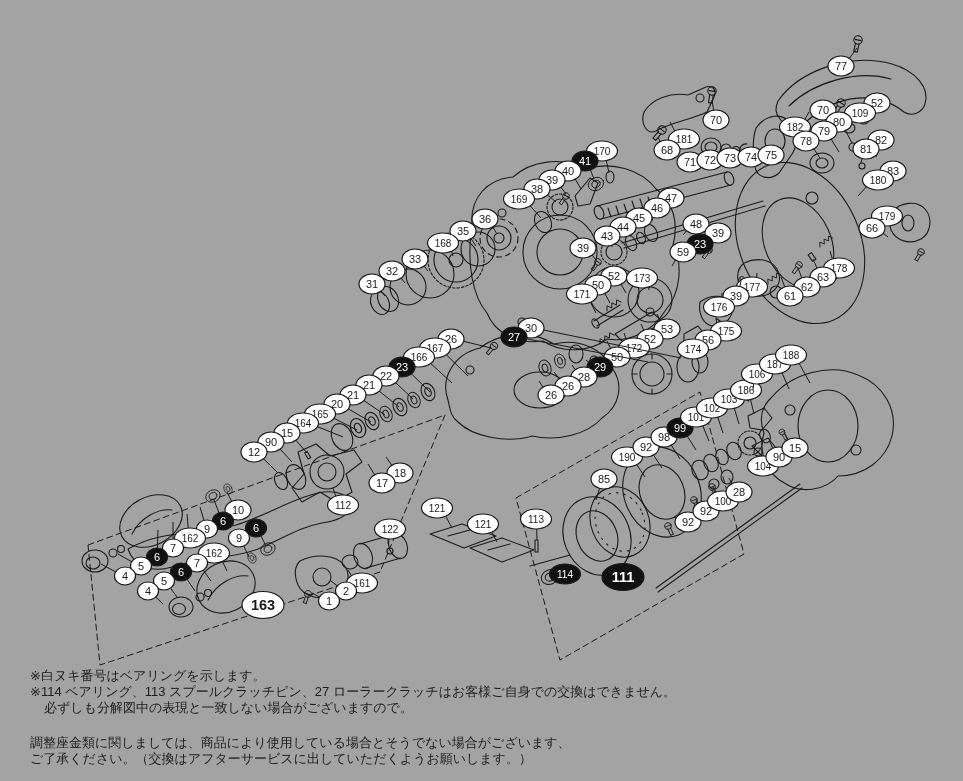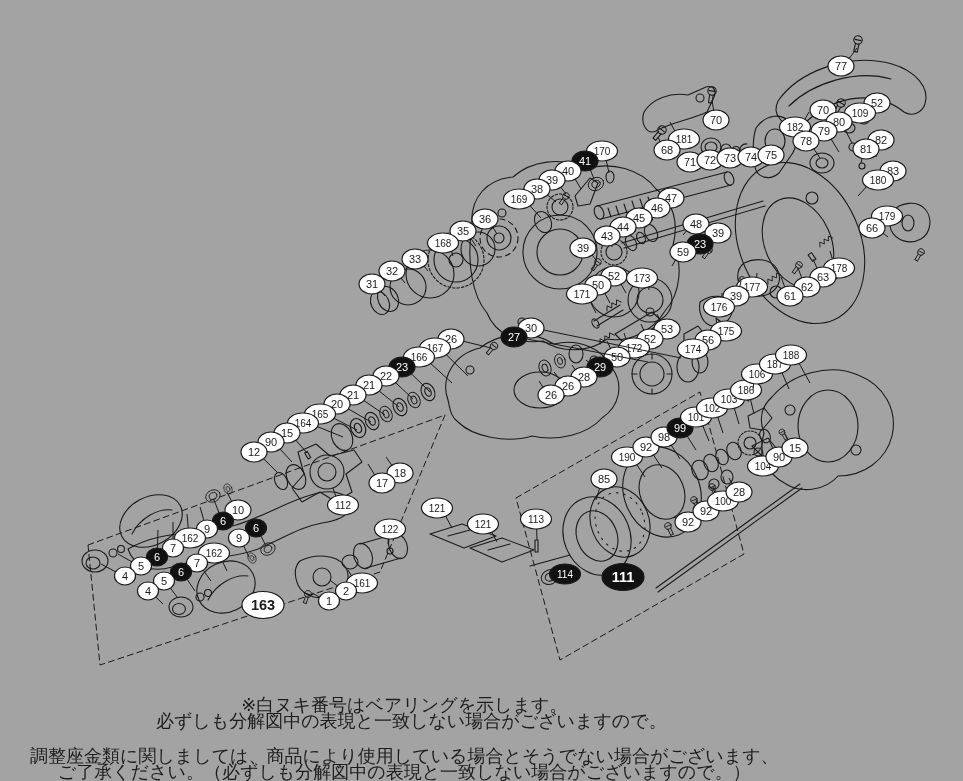--- a/index.html
+++ b/index.html
@@ -1,19 +1,19 @@
 <!DOCTYPE html>
 <html><head>
 <meta charset="utf-8">
 <style>
   html,body{margin:0;padding:0;background:#ffffff;}
   .canvas{position:relative;width:963px;height:781px;background:#a3a3a3;overflow:hidden;
           font-family:"Liberation Sans","DejaVu Sans",sans-serif;}
   .canvas > svg{position:absolute;top:0;left:0;display:block;}
-  .notes{position:absolute;left:30px;top:697px;color:#1c1c1c;font-size:18px;line-height:16px;text-align:center;}
+  .notes{position:absolute;left:30px;top:668px;color:#1c1c1c;font-size:13px;line-height:16px;}
   .notes p{margin:0;white-space:nowrap;}
   .notes .indent{padding-left:14px;}
   .notes .gap{margin-top:19px;}
 </style>
 </head>
 <body>
 
 <div class="canvas">
   <svg width="963" height="781" viewBox="0 0 963 781">
     <defs>
@@ -868,17 +868,18 @@
         <g>
           <line x1="788.7398565070979" y1="440.9956436443054" x2="784" y2="432" stroke="#1a1a1a" stroke-width="1"></line>
           <ellipse cx="795" cy="448" rx="13" ry="10" fill="#ffffff" stroke="#1a1a1a" stroke-width="1.2"></ellipse>
           <text x="795" y="451.6" text-anchor="middle" font-size="11" font-family="&quot;Liberation Sans&quot;,&quot;DejaVu Sans&quot;,sans-serif" font-weight="400" fill="#1a1a1a" stroke="none">15</text>
         </g>
       </g>
   </svg>
 
   <div class="notes">
     <p>※白ヌキ番号はベアリングを示します。</p>
+    <p>※114 ベアリング、113 スプールクラッチピン、27 ローラークラッチはお客様ご自身での交換はできません。</p>
     <p class="indent">必ずしも分解図中の表現と一致しない場合がございますので。</p>
     <p class="gap">調整座金類に関しましては、商品により使用している場合とそうでない場合がございます、</p>
-    <p>ご了承ください。（必ずしも分解図中の表現と一致しない場合がございますので。）</p>
+    <p>ご了承ください。（交換はアフターサービスに出していただくようお願いします。）</p>
   </div>
 </div>
 
 </body></html>

